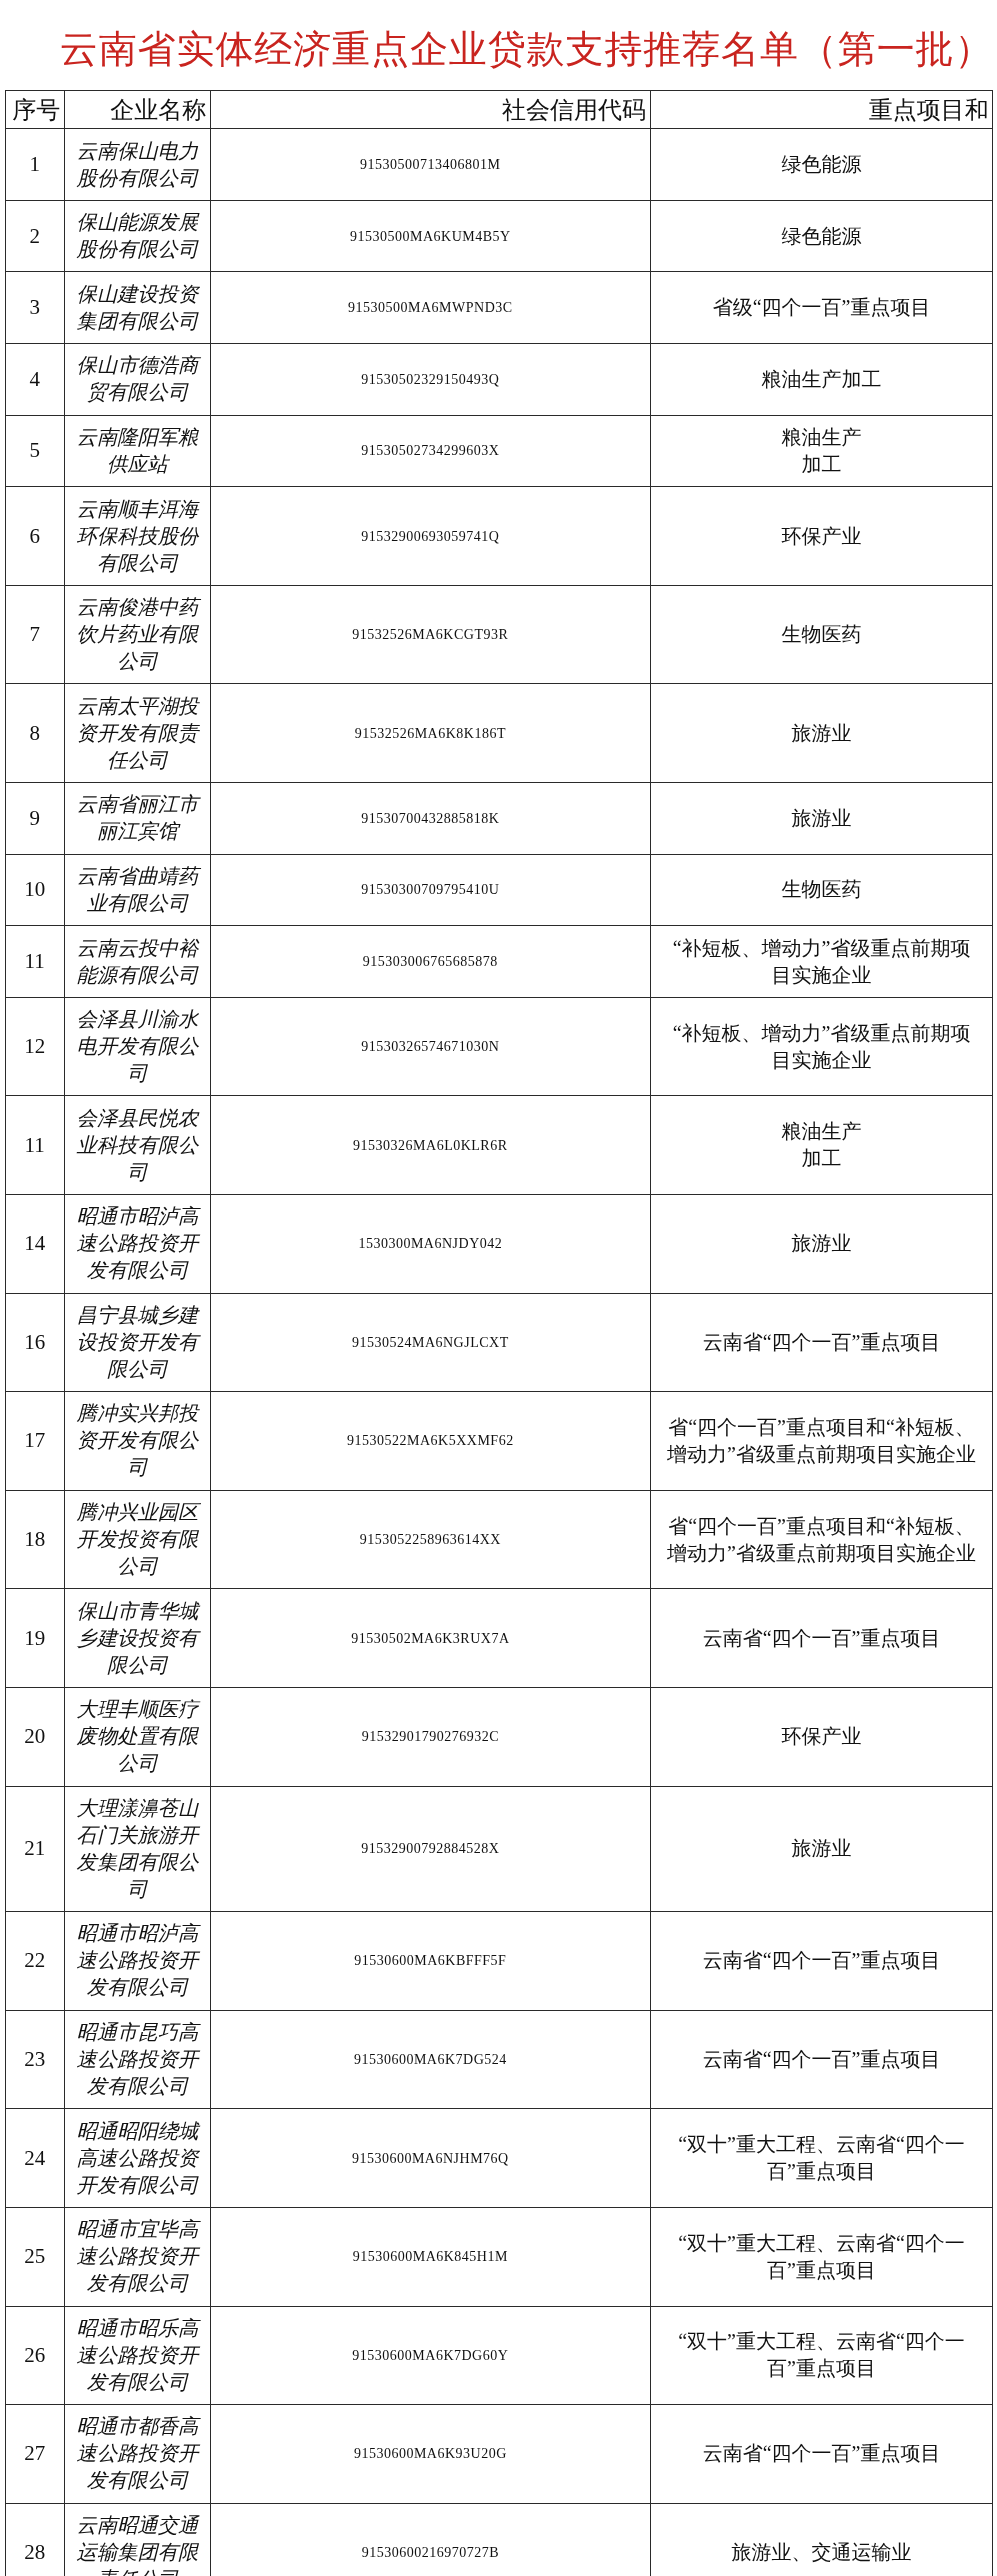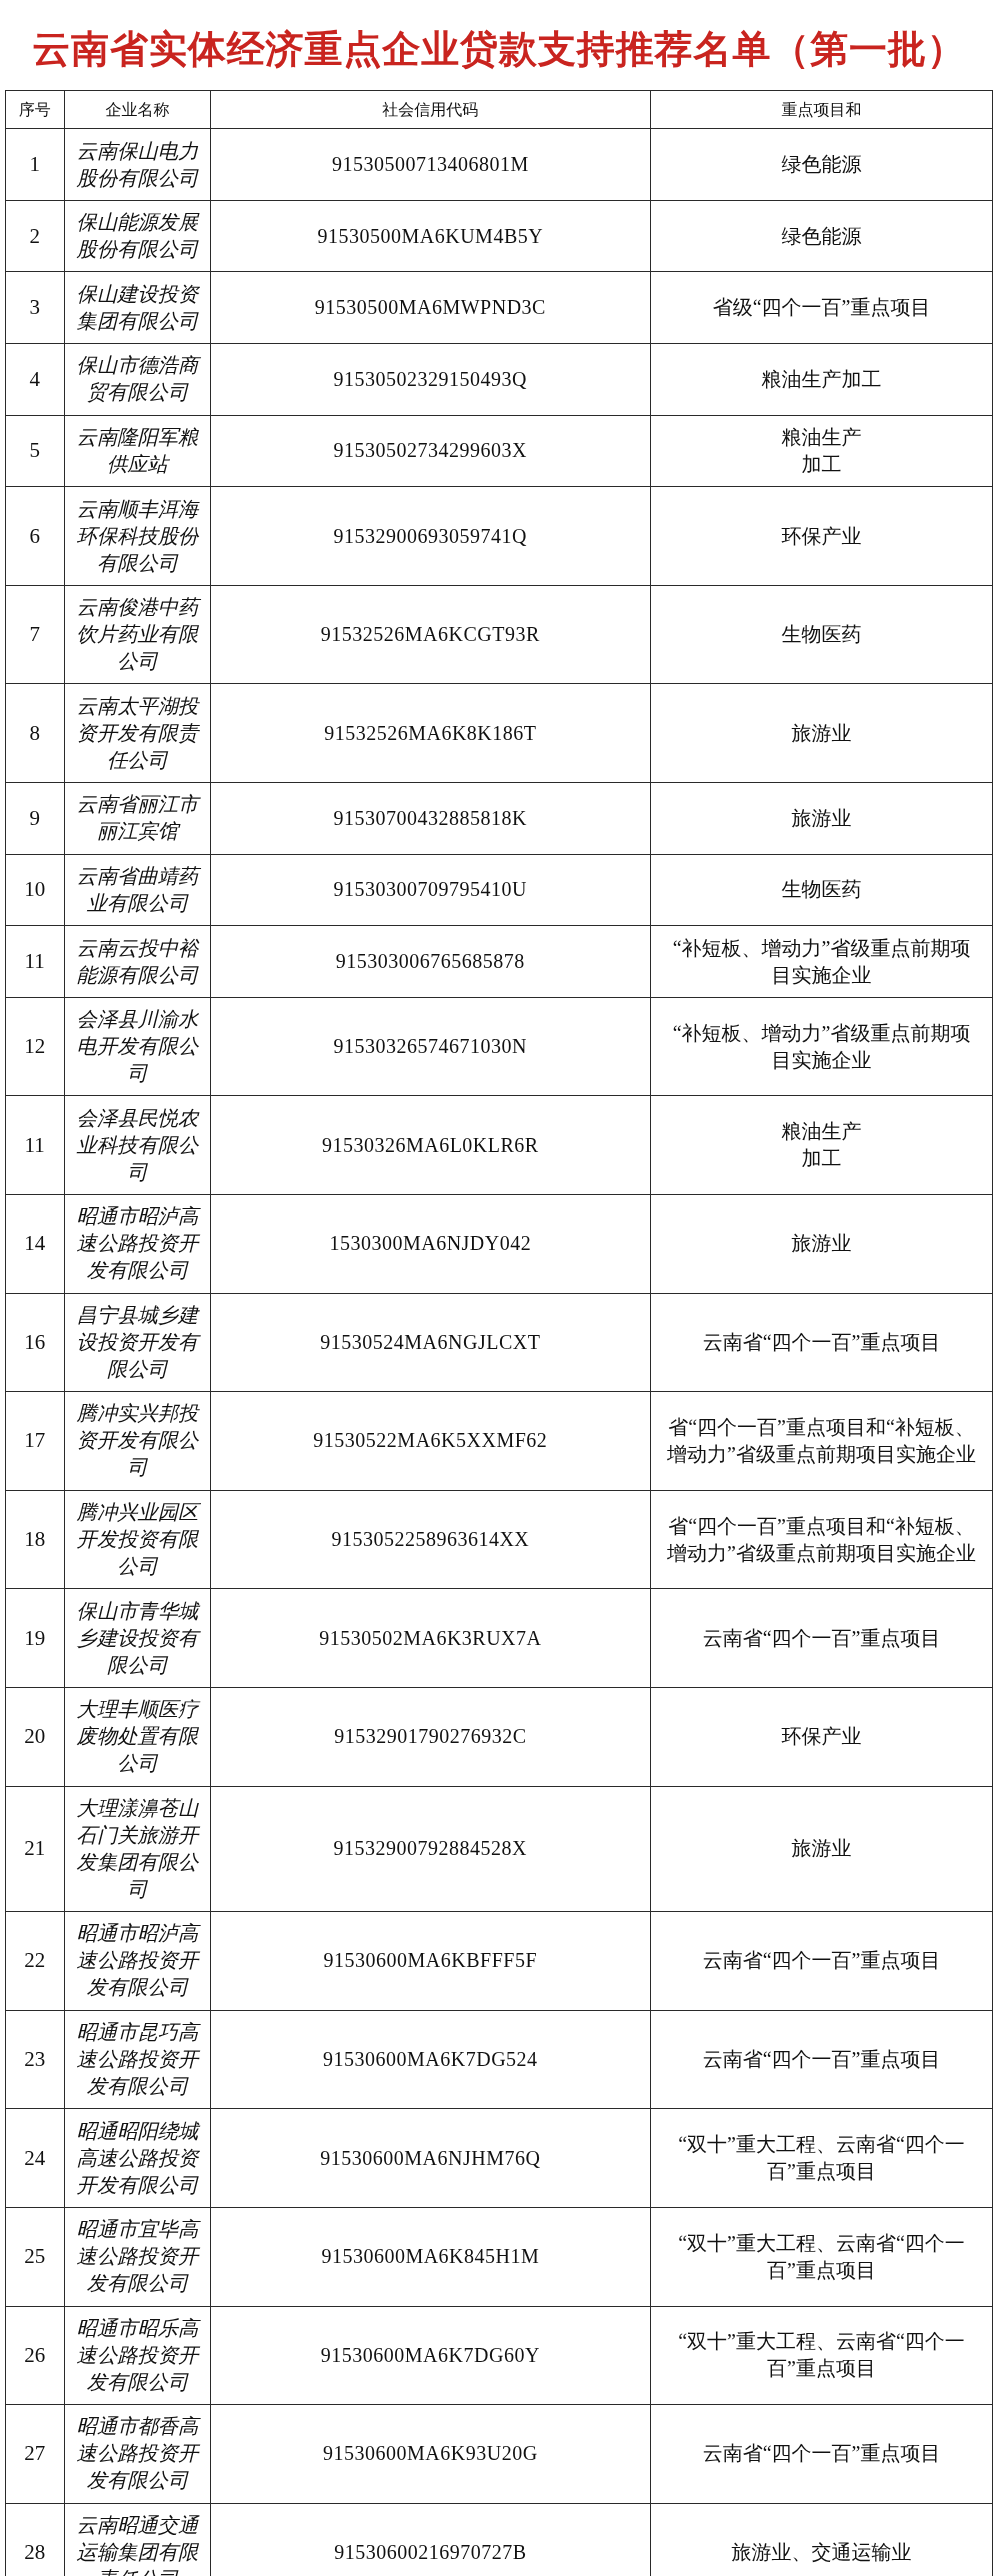--- a/index.html
+++ b/index.html
@@ -5,53 +5,54 @@
   * { margin: 0; padding: 0; box-sizing: border-box; }
   html, body {
     width: 998px;
     background: #ffffff;
     font-family: "Liberation Serif", "DejaVu Serif", serif;
     color: #111111;
   }
   body { min-height: 2576px; padding: 13px 4.6px 7.4px 4.6px; }
 
   .doc-title {
-    text-align: center;
+    text-align: right;
     font-size: 38px;
-    font-weight: bold;
+    font-weight: normal;
     letter-spacing: 0.9px;
     padding: 13px 0 16.6px 0;
     line-height: 1.25;
   }
 
   table.doc-table {
     width: 100%;
     border-collapse: collapse;
     table-layout: fixed;
   }
   .doc-table th, .doc-table td {
     border: 0.9px solid #2a2a2a;
     text-align: center;
     vertical-align: middle;
     padding: 6.5px 5.5px;
     line-height: 27px;
     font-weight: normal;
     word-break: break-all;
   }
   .doc-table thead th {
-    font-size: 16px;
+    font-size: 24px;
     padding: 4.6px 3.7px;
     line-height: 28px;
+    text-align: right;
   }
   
   .doc-table td:nth-child(1) { font-size: 21px; }
   
   .doc-table td:nth-child(2) { font-size: 20.3px; padding: 8.3px 7.4px; font-style: italic; }
   
-  .doc-table td:nth-child(3) { font-size: 20px; letter-spacing: 0.5px; }
+  .doc-table td:nth-child(3) { font-size: 14px; letter-spacing: 0.5px; }
   
   .doc-table td:nth-child(4) {
     font-size: 20px;
     white-space: pre-line;
     padding: 8.3px 13px;
   }
 </style>
 </head>
 <body style="background: rgb(255, 255, 255);">
 

